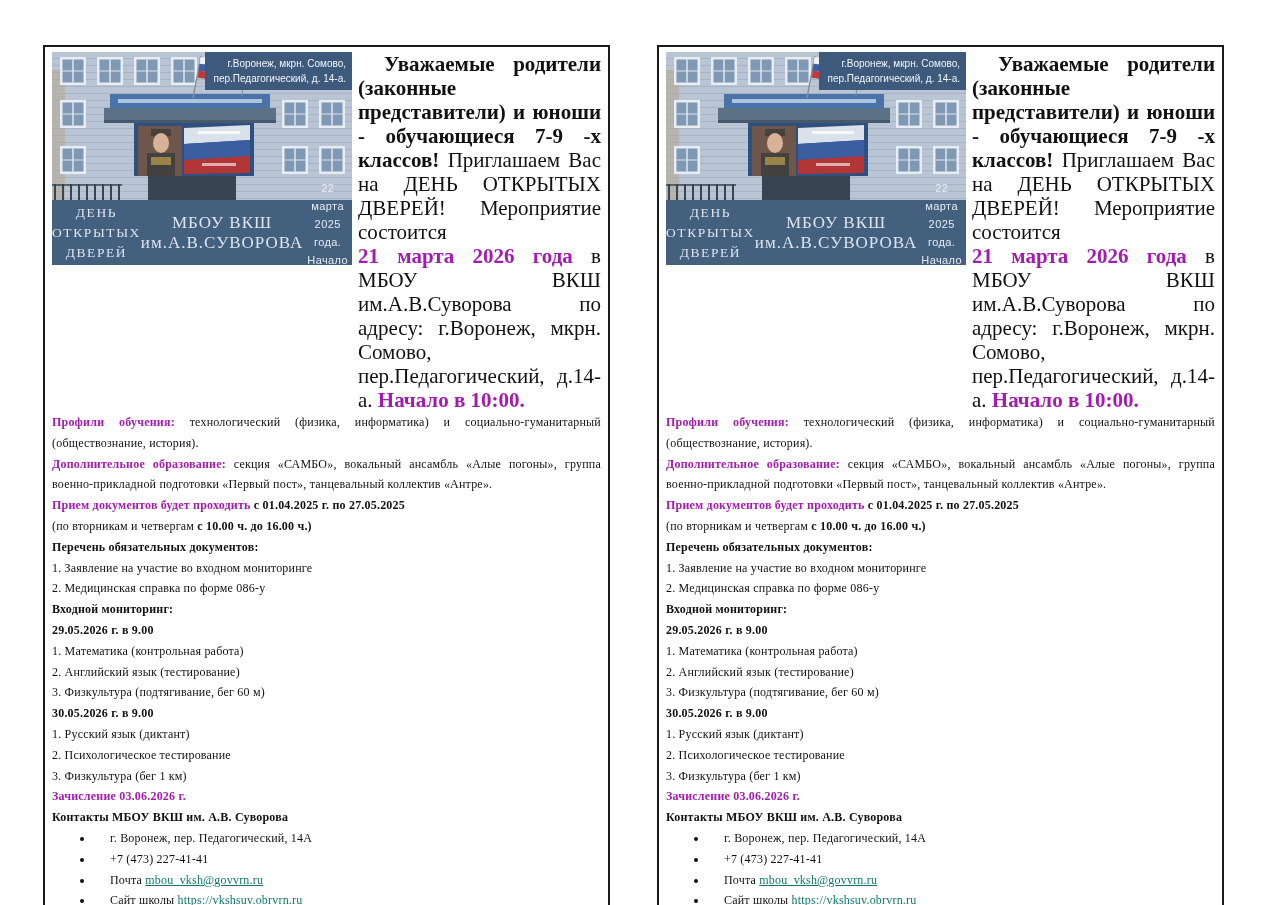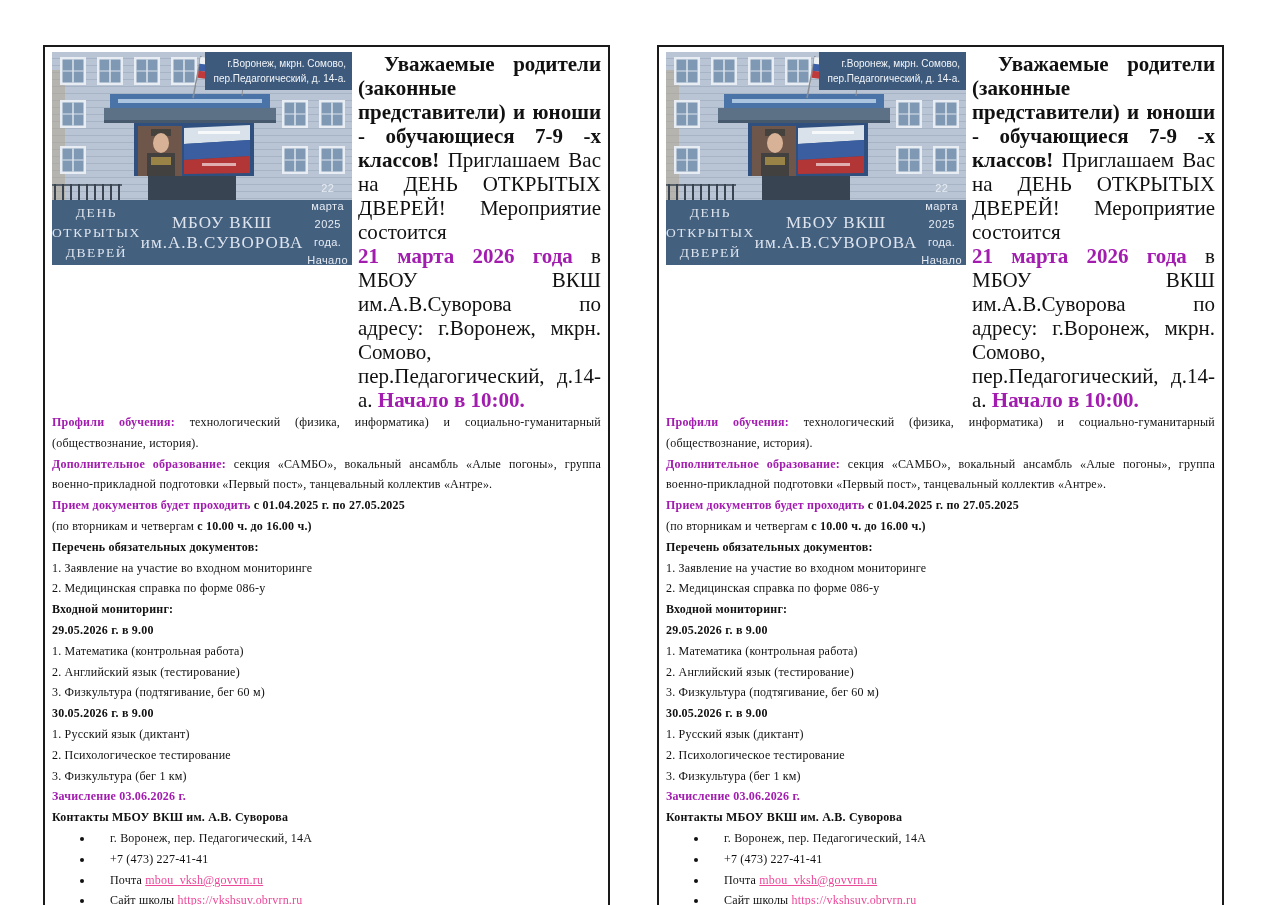--- a/index.html
+++ b/index.html
@@ -76,21 +76,21 @@
   .body-text {
     margin-top: 0;
     font-size: 12px;
     line-height: 20.8px;
     letter-spacing: 0.2px;
   }
   .body-text p { margin: 0; text-align: justify; }
   .b { font-weight: bold; }
   .red { color: #a21caf; }
   .link {
-    color: #ec4899;
+    color: #0f766e;
     text-decoration: underline;
     cursor: pointer;
   }
   ul.contacts {
     margin: 0;
     padding-left: 42px;
     list-style: disc outside;
   }
   ul.contacts li { padding-left: 16px; }
   ul.contacts li::marker { font-size: 12px; color: #111; }

